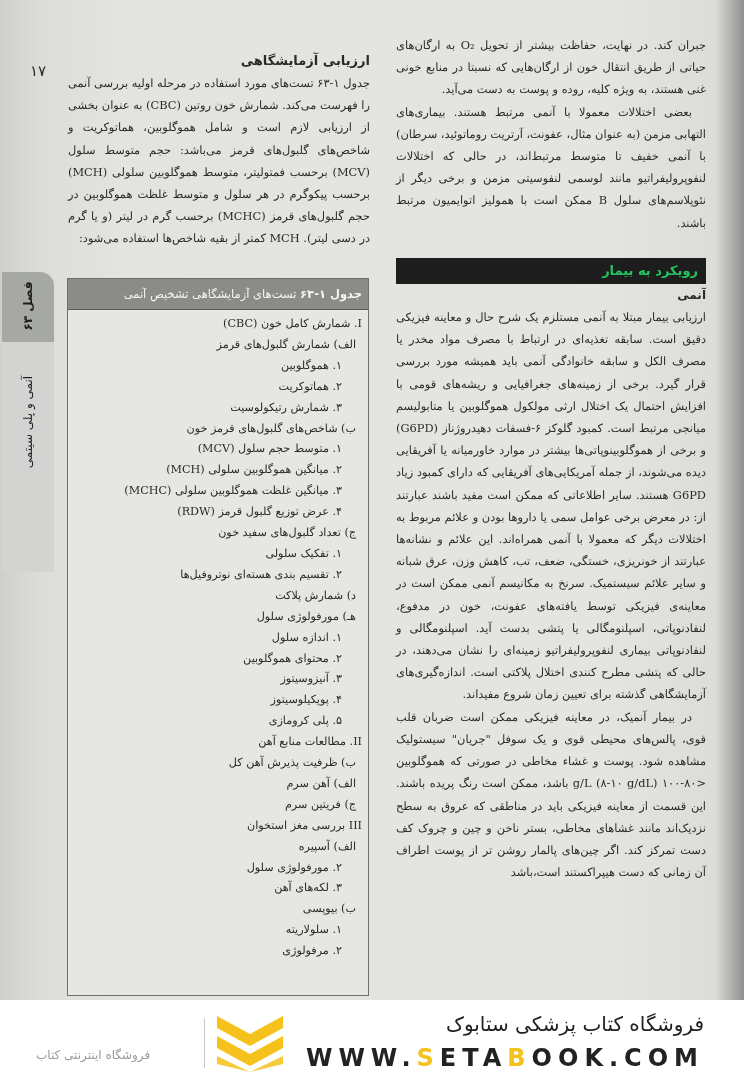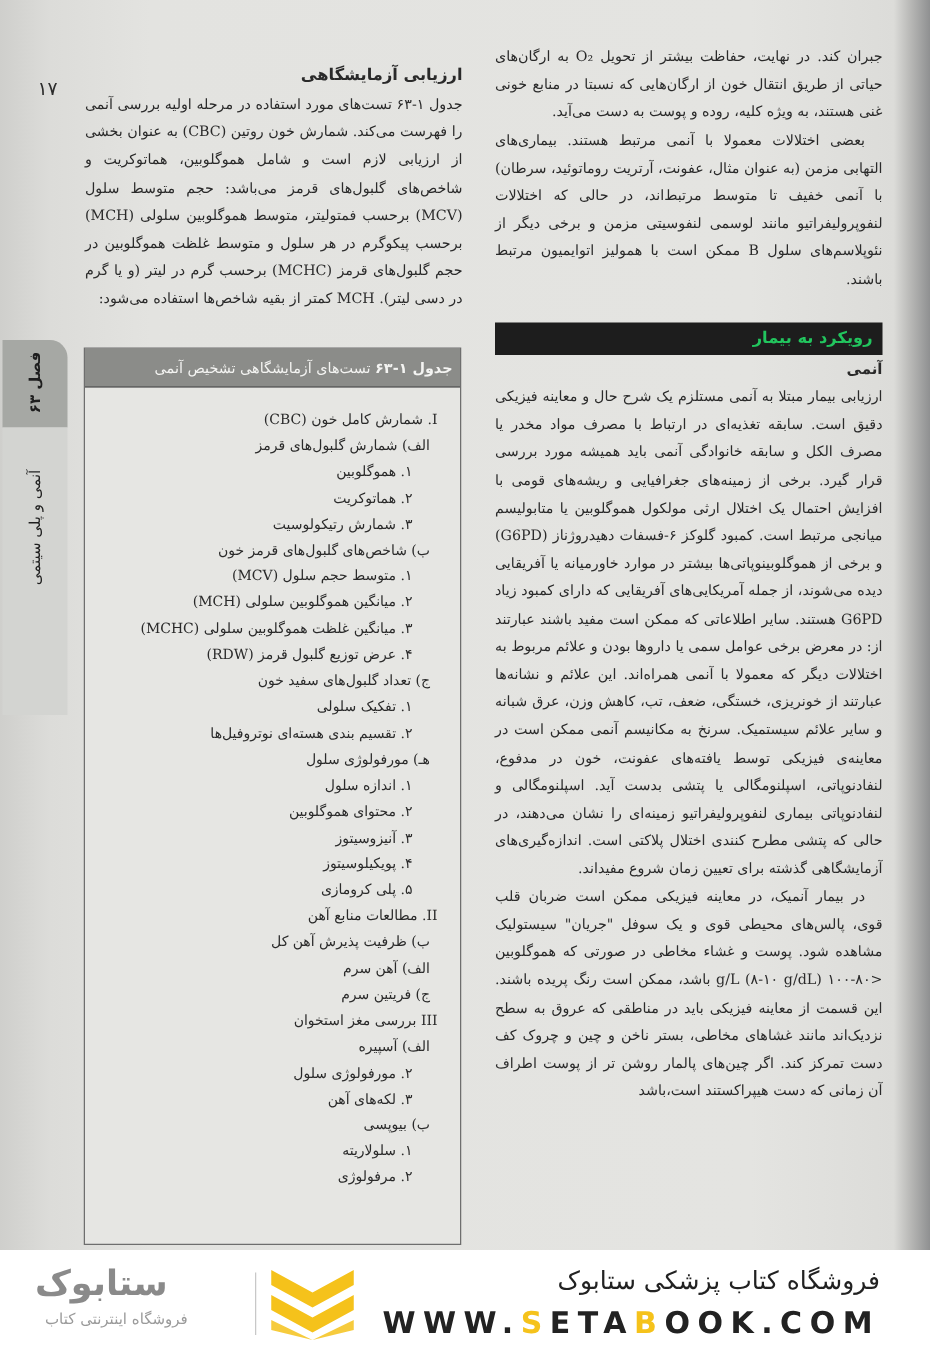--- a/index.html
+++ b/index.html
@@ -55,21 +55,21 @@
     position:absolute; left:67px; top:278px; width:300px; height:716px;
     border:1px solid #6e6e6e; background:#e6e6e3;
   }
   .table-header {
     background:#8b8c89; color:#f4f4f2; height:22px; line-height:22px;
     padding:4px 6px; font-size:11.5px; direction:rtl; text-align:right;
     border-bottom:1px solid #5a5a5a;
     font-family:"DejaVu Sans", sans-serif;
   }
   .table-header .tnum { font-weight:bold; }
-  .table-list { list-style:none; margin:12px; padding:4px 6px 0 0; direction:rtl; }
+  .table-list { list-style:none; margin:0; padding:4px 6px 0 0; direction:rtl; }
   .table-list li { font-size:11.2px; line-height:20.9px; white-space:nowrap; }
   .lvl0 { padding-right:0; }
   .lvl1 { padding-right:6px; }
   .lvl2 { padding-right:20px; }
 
   
   .right-col {
     position:absolute; left:396px; top:34px; width:310px;
     font-size:11.4px; line-height:22.2px;
   }
@@ -138,20 +138,21 @@
         <li class="lvl2">۲. هماتوکریت</li>
         <li class="lvl2">۳. شمارش رتیکولوسیت</li>
         <li class="lvl1">ب) شاخص‌های گلبول‌های قرمز خون</li>
         <li class="lvl2">۱. متوسط حجم سلول (MCV)</li>
         <li class="lvl2">۲. میانگین هموگلوبین سلولی (MCH)</li>
         <li class="lvl2">۳. میانگین غلظت هموگلوبین سلولی (MCHC)</li>
         <li class="lvl2">۴. عرض توزیع گلبول قرمز (RDW)</li>
         <li class="lvl1">ج) تعداد گلبول‌های سفید خون</li>
         <li class="lvl2">۱. تفکیک سلولی</li>
         <li class="lvl2">۲. تقسیم بندی هسته‌ای نوتروفیل‌ها</li>
+        <li class="lvl1">د) شمارش پلاکت</li>
         <li class="lvl1">هـ) مورفولوژی سلول</li>
         <li class="lvl2">۱. اندازه سلول</li>
         <li class="lvl2">۲. محتوای هموگلوبین</li>
         <li class="lvl2">۳. آنیزوسیتوز</li>
         <li class="lvl2">۴. پویکیلوسیتوز</li>
         <li class="lvl2">۵. پلی کرومازی</li>
         <li class="lvl0">II. مطالعات منابع آهن</li>
         <li class="lvl1">ب) ظرفیت پذیرش آهن کل</li>
         <li class="lvl1">الف) آهن سرم</li>
         <li class="lvl1">ج) فریتین سرم</li>
@@ -169,21 +170,20 @@
     <p class="para">جبران کند. در نهایت، حفاظت بیشتر از تحویل O₂ به ارگان‌های حیاتی از طریق انتقال خون از ارگان‌هایی که نسبتا در منابع خونی غنی هستند، به ویژه کلیه، روده و پوست به دست می‌آید.</p>
     <p class="para indent">بعضی اختلالات معمولا با آنمی مرتبط هستند. بیماری‌های التهابی مزمن (به عنوان مثال، عفونت، آرتریت روماتوئید، سرطان) با آنمی خفیف تا متوسط مرتبط‌اند، در حالی که اختلالات لنفوپرولیفراتیو مانند لوسمی لنفوسیتی مزمن و برخی دیگر از نئوپلاسم‌های سلول B ممکن است با همولیز اتوایمیون مرتبط باشند.</p>
     <div class="dark-banner">رویکرد به بیمار</div>
     <p class="subheading">آنمی</p>
     <p class="para">ارزیابی بیمار مبتلا به آنمی مستلزم یک شرح حال و معاینه فیزیکی دقیق است. سابقه تغذیه‌ای در ارتباط با مصرف مواد مخدر یا مصرف الکل و سابقه خانوادگی آنمی باید همیشه مورد بررسی قرار گیرد. برخی از زمینه‌های جغرافیایی و ریشه‌های قومی با افزایش احتمال یک اختلال ارثی مولکول هموگلوبین یا متابولیسم میانجی مرتبط است. کمبود گلوکز ۶-فسفات دهیدروژناز (G6PD) و برخی از هموگلوبینوپاتی‌ها بیشتر در موارد خاورمیانه یا آفریقایی دیده می‌شوند، از جمله آمریکایی‌های آفریقایی که دارای کمبود زیاد G6PD هستند. سایر اطلاعاتی که ممکن است مفید باشند عبارتند از: در معرض برخی عوامل سمی یا داروها بودن و علائم مربوط به اختلالات دیگر که معمولا با آنمی همراه‌اند. این علائم و نشانه‌ها عبارتند از خونریزی، خستگی، ضعف، تب، کاهش وزن، عرق شبانه و سایر علائم سیستمیک. سرنخ به مکانیسم آنمی ممکن است در معاینه‌ی فیزیکی توسط یافته‌های عفونت، خون در مدفوع، لنفادنوپاتی، اسپلنومگالی یا پتشی بدست آید. اسپلنومگالی و لنفادنوپاتی بیماری لنفوپرولیفراتیو زمینه‌ای را نشان می‌دهند، در حالی که پتشی مطرح کنندی اختلال پلاکتی است. اندازه‌گیری‌های آزمایشگاهی گذشته برای تعیین زمان شروع مفیداند.</p>
     <p class="para indent">در بیمار آنمیک، در معاینه فیزیکی ممکن است ضربان قلب قوی، پالس‌های محیطی قوی و یک سوفل "جریان" سیستولیک مشاهده شود. پوست و غشاء مخاطی در صورتی که هموگلوبین &lt;۸۰-۱۰۰ g/L (۸-۱۰ g/dL) باشد، ممکن است رنگ پریده باشند. این قسمت از معاینه فیزیکی باید در مناطقی که عروق به سطح نزدیک‌اند مانند غشاهای مخاطی، بستر ناخن و چین و چروک کف دست تمرکز کند. اگر چین‌های پالمار روشن تر از پوست اطراف آن زمانی که دست هیپراکستند است،باشد</p>
   </div>
 </div>
 
 <div class="footer">
-  <div class="logo-word">ستابوک</div>
   <div class="logo-sub">فروشگاه اینترنتی کتاب</div>
   <div class="logo-divider"></div>
   <svg class="logo-chevron" viewBox="0 0 70 58">
     <polygon points="2,2 35,20 68,2 68,14 35,32 2,14" fill="#f5c21b"></polygon>
     <polygon points="2,22 35,40 68,22 68,34 35,52 2,34" fill="#f5c21b"></polygon>
     <polygon points="2,42 35,58 68,42 68,50 35,58 2,50" fill="#f5c21b" opacity="0.85"></polygon>
   </svg>
   <div class="footer-title">فروشگاه کتاب پزشکی ستابوک</div>
   <div class="footer-url">
     <span>WWW.</span><span class="accent">S</span><span>ETA</span><span class="accent">B</span><span>OOK.COM</span>

